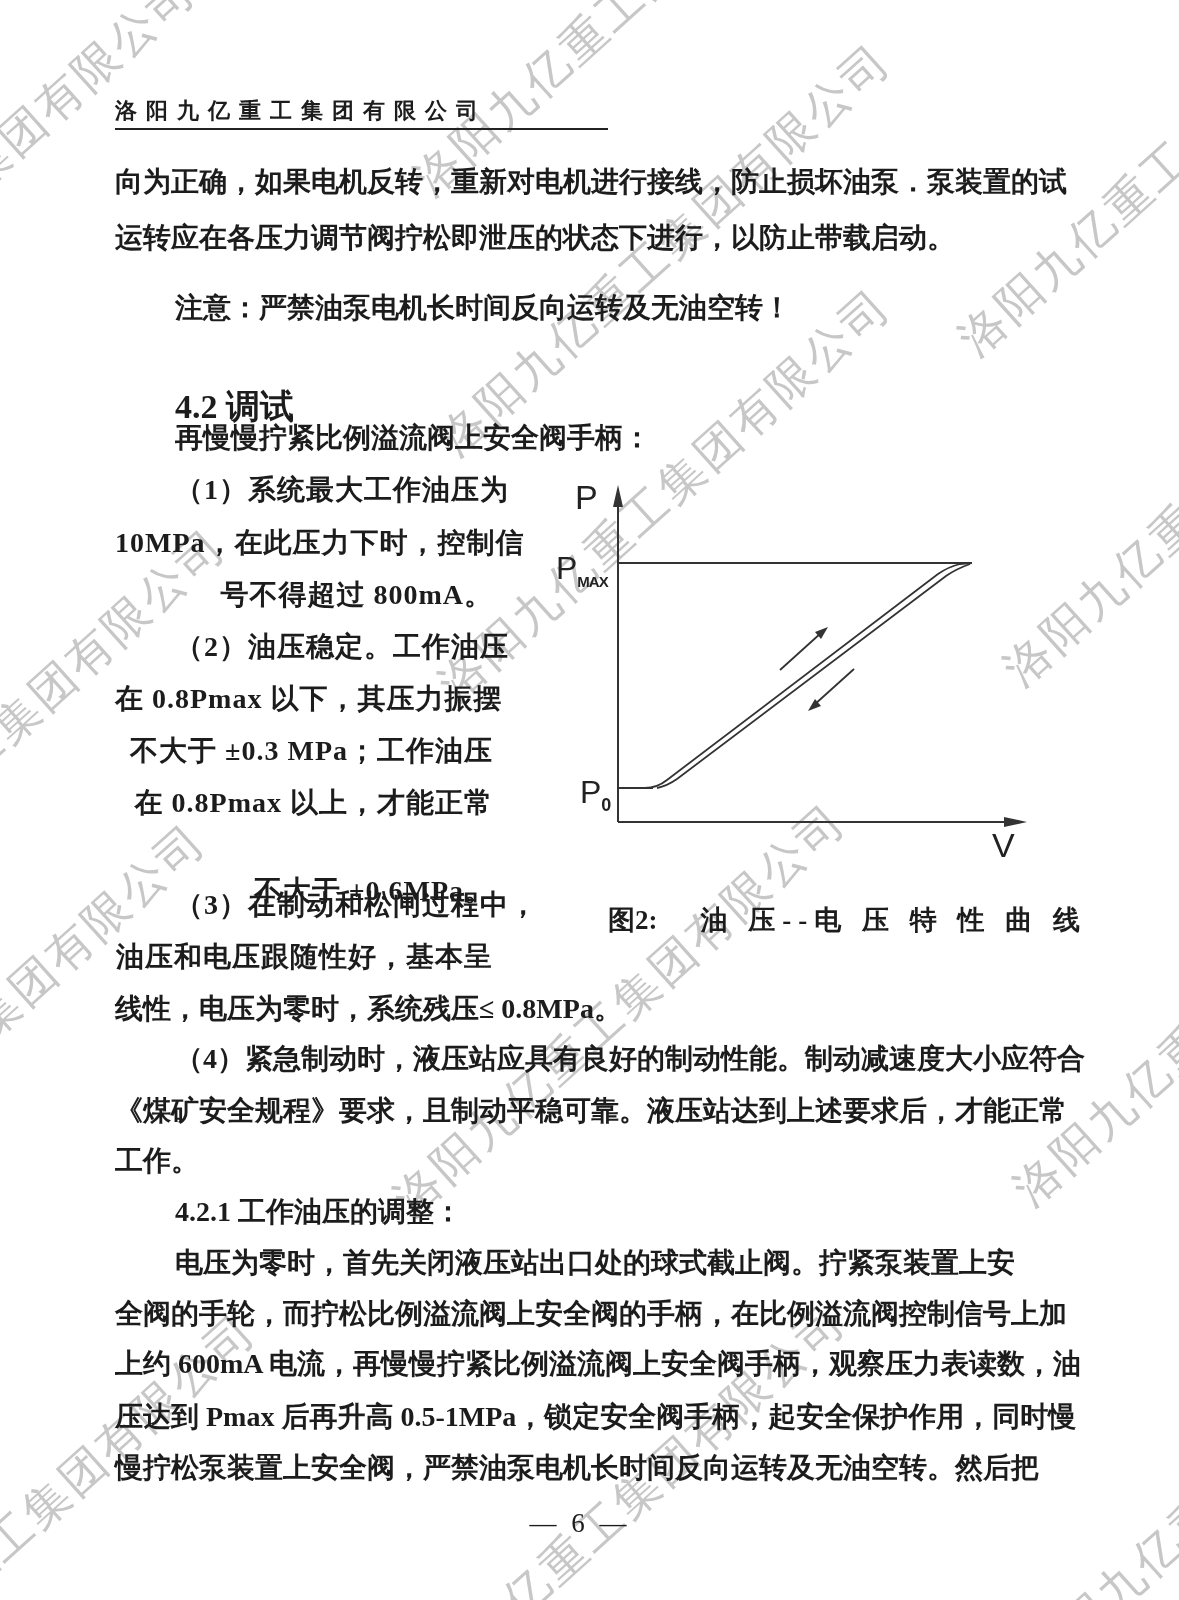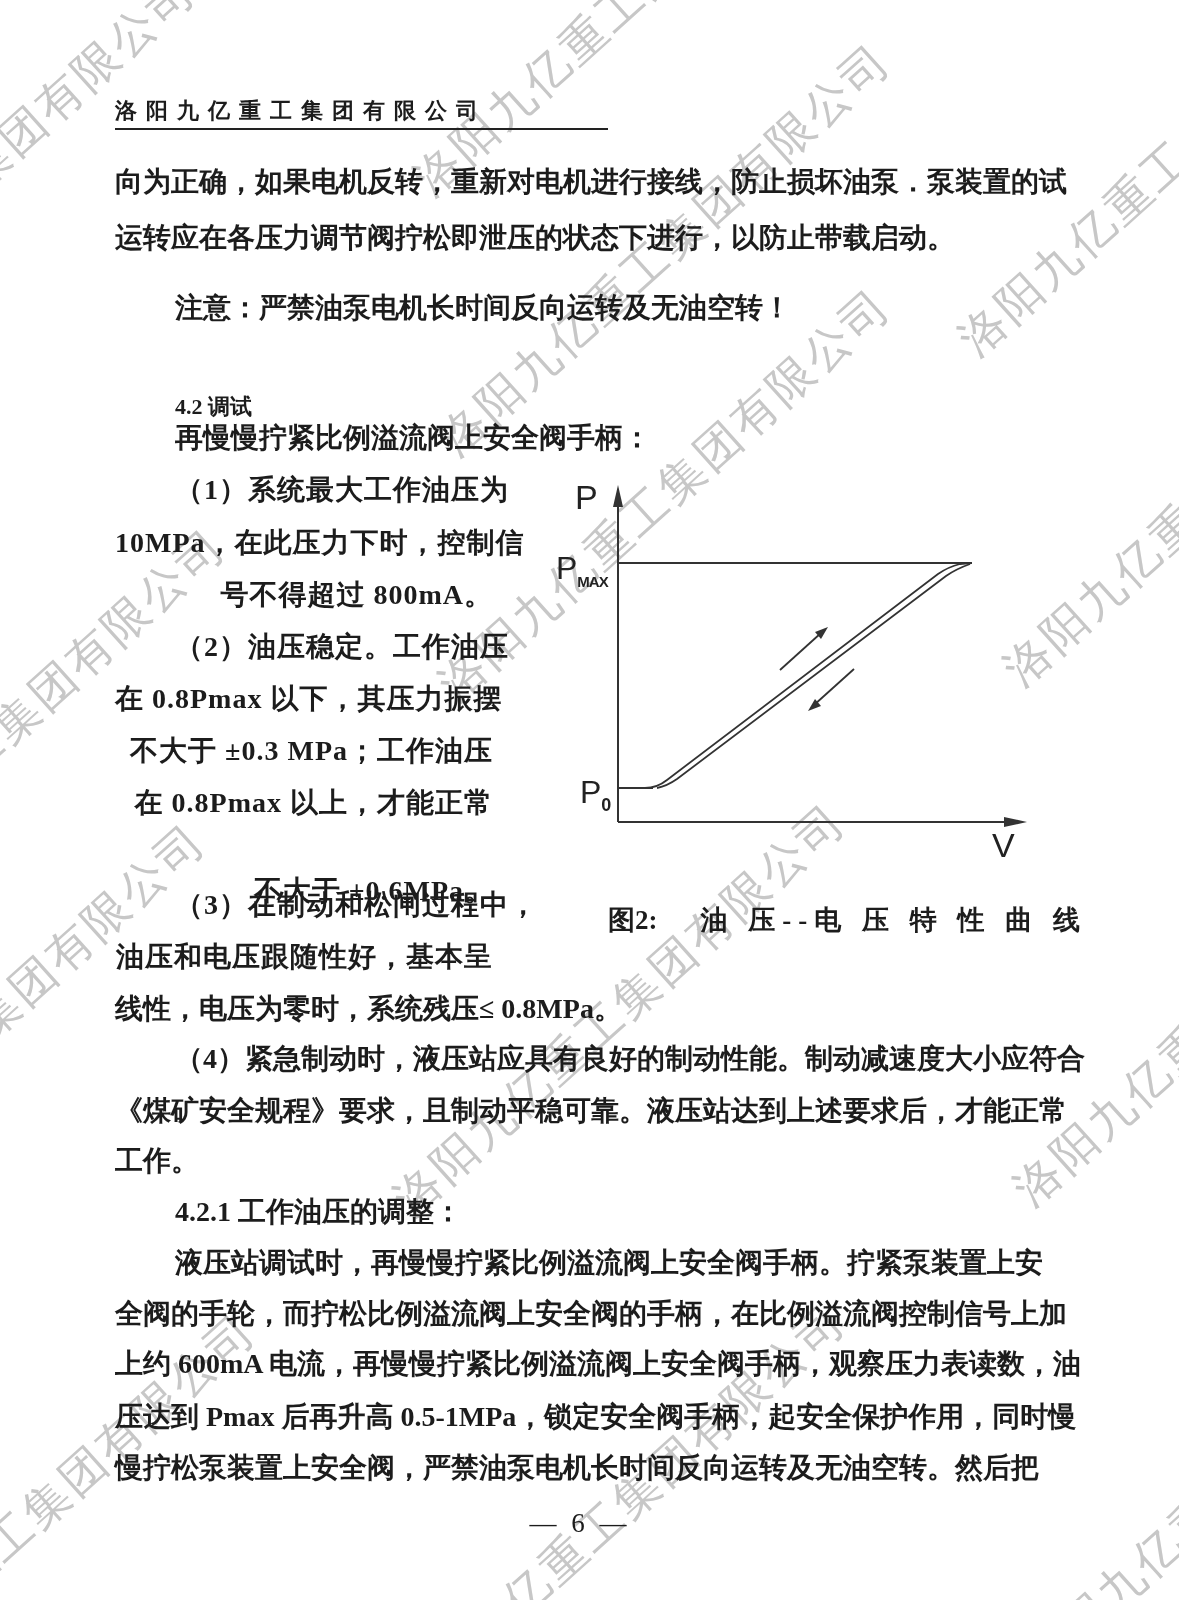--- a/index.html
+++ b/index.html
@@ -37,21 +37,21 @@
   .ln{
     position:absolute;left:115px;width:930px;
     font-size:28px;line-height:36px;white-space:nowrap;
     z-index:3;
     font-weight:bold;
   }
   .ind{left:175px;width:870px;}
   .col{width:378px;letter-spacing:1px;text-align:right;}
   .ind.col{width:318px;}
   .b{font-weight:bold;margin-top:20px;}
-  .h2{font-size:22px;}
+  .h2{font-size:34px;}
   
   #figure{position:absolute;left:540px;top:445px;width:520px;height:430px;z-index:2;}
   #figure svg{position:absolute;left:0;top:0;}
   .axlabel{
     position:absolute;font-family:"Liberation Sans", sans-serif;
     font-size:34px;color:#222;z-index:3;
   }
   .axlabel sub{font-size:15px;font-weight:bold;letter-spacing:-1px;}
   .caption{
     position:absolute;top:902px;left:608px;z-index:3;
@@ -99,21 +99,21 @@
   <div class="ln col" style="top:733px">不大于 ±0.3 MPa；工作油压</div>
   <div class="ln col" style="top:785px">在 0.8Pmax 以上，才能正常</div>
   <div class="ln col" style="top:873px">不大于 ±0.6MPa。</div>
   <div class="ln ind col" style="top:887px">（3）在制动和松闸过程中，</div>
   <div class="ln col" style="top:939px">油压和电压跟随性好，基本呈</div>
   <div class="ln" style="top:991px">线性，电压为零时，系统残压≤ 0.8MPa。</div>
   <div class="ln ind" style="top:1041px">（4）紧急制动时，液压站应具有良好的制动性能。制动减速度大小应符合</div>
   <div class="ln" style="top:1093px">《煤矿安全规程》要求，且制动平稳可靠。液压站达到上述要求后，才能正常</div>
   <div class="ln" style="top:1143px">工作。</div>
   <div class="ln ind" style="top:1194px">4.2.1 工作油压的调整：</div>
-  <div class="ln ind" style="top:1245px">液压站调试时，再慢慢拧紧比例溢流阀上安全阀手柄。拧紧泵装置上安</div>
+  <div class="ln ind" style="top:1245px">电压为零时，首先关闭液压站出口处的球式截止阀。拧紧泵装置上安</div>
   <div class="ln" style="top:1296px">全阀的手轮，而拧松比例溢流阀上安全阀的手柄，在比例溢流阀控制信号上加</div>
   <div class="ln" style="top:1346px">上约 600mA 电流，再慢慢拧紧比例溢流阀上安全阀手柄，观察压力表读数，油</div>
   <div class="ln" style="top:1399px">压达到 Pmax 后再升高 0.5-1MPa，锁定安全阀手柄，起安全保护作用，同时慢</div>
   <div class="ln" style="top:1450px">慢拧松泵装置上安全阀，严禁油泵电机长时间反向运转及无油空转。然后把</div>
 
   <div id="figure">
     <svg width="520" height="430" viewBox="0 0 520 430">
 
       <line x1="78" y1="52" x2="78" y2="377" stroke="#333" stroke-width="2"></line>
       <polygon points="78,40 73,62 83,62" fill="#333"></polygon>

